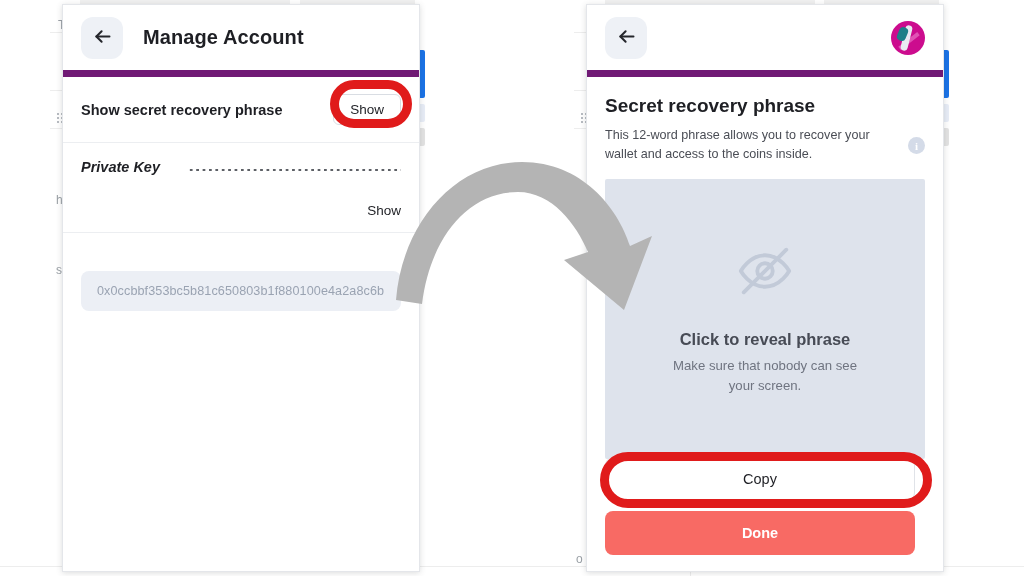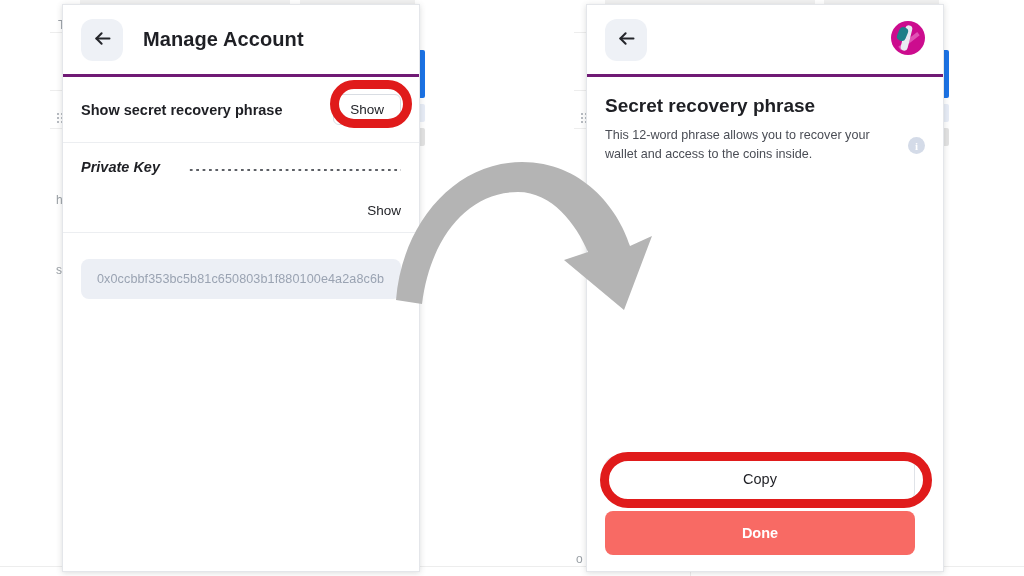--- a/index.html
+++ b/index.html
@@ -45,21 +45,21 @@
     background: #ffffff;
     border: 1px solid #e4e6ea;
     box-shadow: 0 1px 6px rgba(60,64,67,.18);
     overflow: hidden;
   }
   #panel-left  { left: 62px;  width: 358px; }
   #panel-right { left: 586px; width: 358px; }
 
   .panel-header {
     position: relative; height: 72px;
-    border-bottom: 3px solid #701a75;
+    border-bottom: 7px solid #701a75;
     display: flex; align-items: center; padding: 0 18px;
   }
   .back-btn {
     width: 42px; height: 42px; border-radius: 12px;
     background: #eef1f6; border: none;
     display: flex; align-items: center; justify-content: center;
     cursor: pointer; flex: 0 0 auto;
   }
   .back-btn svg { width: 21px; height: 21px; }
   .panel-title {
@@ -112,21 +112,21 @@
   .show-link {
     display: block; text-align: right; font-size: 13.5px;
     color: #1e1f24; margin-top: 28px; cursor: pointer;
   }
   .row-pub { padding-top: 18px; }
   .pub-top { display: flex; align-items: center; justify-content: space-between; }
   .copy-wrap { display: flex; align-items: center; gap: 8px; cursor: pointer; }
   .copy-txt { font-size: 13.5px; color: #1e1f24; }
   .copy-wrap svg { width: 15px; height: 15px; }
   .pub-value {
-    margin-top: 8px; background: #eceff5; border-radius: 8px;
+    margin-top: 20px; background: #eceff5; border-radius: 8px;
     padding: 13px 16px; font-size: 12.6px; color: #9aa3b2;
     letter-spacing: .1px; word-break: break-all;
   }
 
   
   .srp-body { padding: 18px 18px 0; }
   .srp-title { font-size: 19px; font-weight: bold; color: #1e1f24; }
   .srp-desc-wrap {
     display: flex; align-items: center; margin-top: 9px; gap: 10px;
   }
@@ -269,20 +269,31 @@
     </div>
 
     <div class="srp-body">
       <div class="srp-title">Secret recovery phrase</div>
 
       <div class="srp-desc-wrap">
         <div class="srp-desc">This 12-word phrase allows you to recover your wallet and access to the coins inside.</div>
         <div class="info-icon">i</div>
       </div>
 
+      <div class="reveal-card">
+        <span>
+          <svg viewBox="0 0 24 24" fill="none" stroke="#c2cad8" stroke-width="1.6" stroke-linecap="round" stroke-linejoin="round">
+            <path d="M2 12s3.6-6.5 10-6.5S22 12 22 12s-3.6 6.5-10 6.5S2 12 2 12z"></path>
+            <circle cx="12" cy="12" r="3.2"></circle>
+            <line x1="3.2" y1="20.8" x2="20.8" y2="3.2"></line>
+          </svg>
+        </span>
+        <div class="reveal-title">Click to reveal phrase</div>
+        <div class="reveal-sub">Make sure that nobody can see your screen.</div>
+      </div>
     </div>
 
     <div class="footer-btns">
       <button class="btn-copy">Copy</button>
       <button class="btn-done">Done</button>
     </div>
   </div>
 
   <div class="annot-oval" id="annot-show"></div>
   <div class="annot-oval" id="annot-copy"></div>

